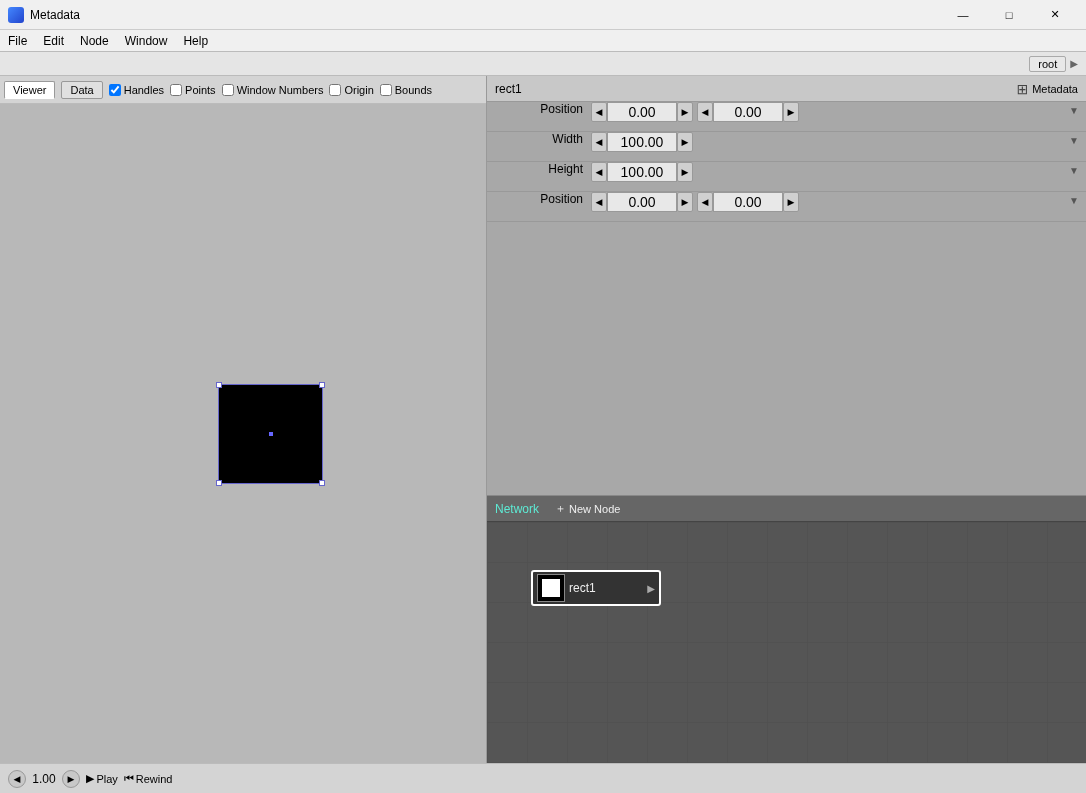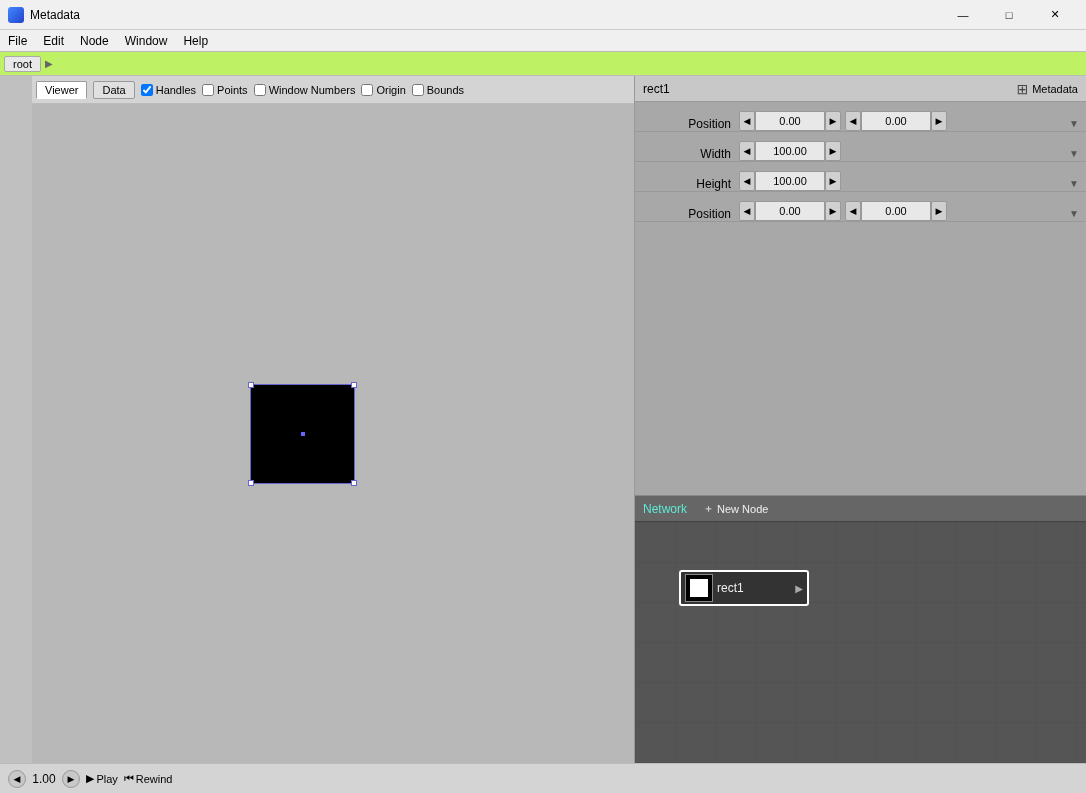--- a/index.html
+++ b/index.html
@@ -39,26 +39,27 @@
     }
     .menu-item {
       padding: 2px 8px;
       cursor: pointer;
       font-size: 12px;
       color: #000;
     }
 
     
     #breadcrumb {
-      background: #bef264;
+      background: #e5e5e5;
       height: 24px;
       display: flex;
       align-items: center;
       padding: 0 4px;
       border-bottom: 1px solid #bbb;
+      justify-content: flex-end;
     }
     .breadcrumb-item {
       background: #e8e8e8;
       border: 1px solid #aaa;
       padding: 1px 8px;
       font-size: 11px;
       cursor: pointer;
       border-radius: 2px;
     }
     .breadcrumb-arrow {
@@ -68,25 +69,24 @@
     }
 
     
     #main-layout {
       display: flex;
       height: calc(793px - 30px - 22px - 24px - 30px);
     }
 
     
     #left-panel {
-      width: 603px;
+      width: 487px;
       display: flex;
       flex-direction: column;
       border-right: 1px solid #999;
-      margin-left: 32px;
     }
 
     
     #viewer-toolbar {
       background: #d4d4d4;
       height: 28px;
       display: flex;
       align-items: center;
       padding: 0 4px;
       gap: 6px;
@@ -191,21 +191,21 @@
     }
 
     #properties-body {
       flex: 1;
       background: #a8a8a8;
       overflow-y: auto;
     }
 
     .prop-row {
       display: flex;
-      align-items: flex-end;
+      align-items: flex-start;
       height: 30px;
       border-bottom: 1px solid #999;
       padding: 0 4px;
     }
     .prop-label {
       width: 100px;
       text-align: right;
       padding-right: 8px;
       font-size: 12px;
       color: #000;
@@ -229,21 +229,21 @@
       cursor: pointer;
       display: flex; align-items: center; justify-content: center;
       font-size: 9px;
       border-radius: 2px;
     }
     .num-input {
       width: 70px; height: 20px;
       background: #e8e8e8;
       border: 1px solid #999;
       text-align: center;
-      font-size: 11px;
+      font-size: 14px;
       padding: 0 2px;
     }
     .prop-expand {
       width: 16px; height: 16px;
       margin-left: auto;
       cursor: pointer;
       display: flex; align-items: center; justify-content: center;
       font-size: 10px;
       color: #555;
     }

